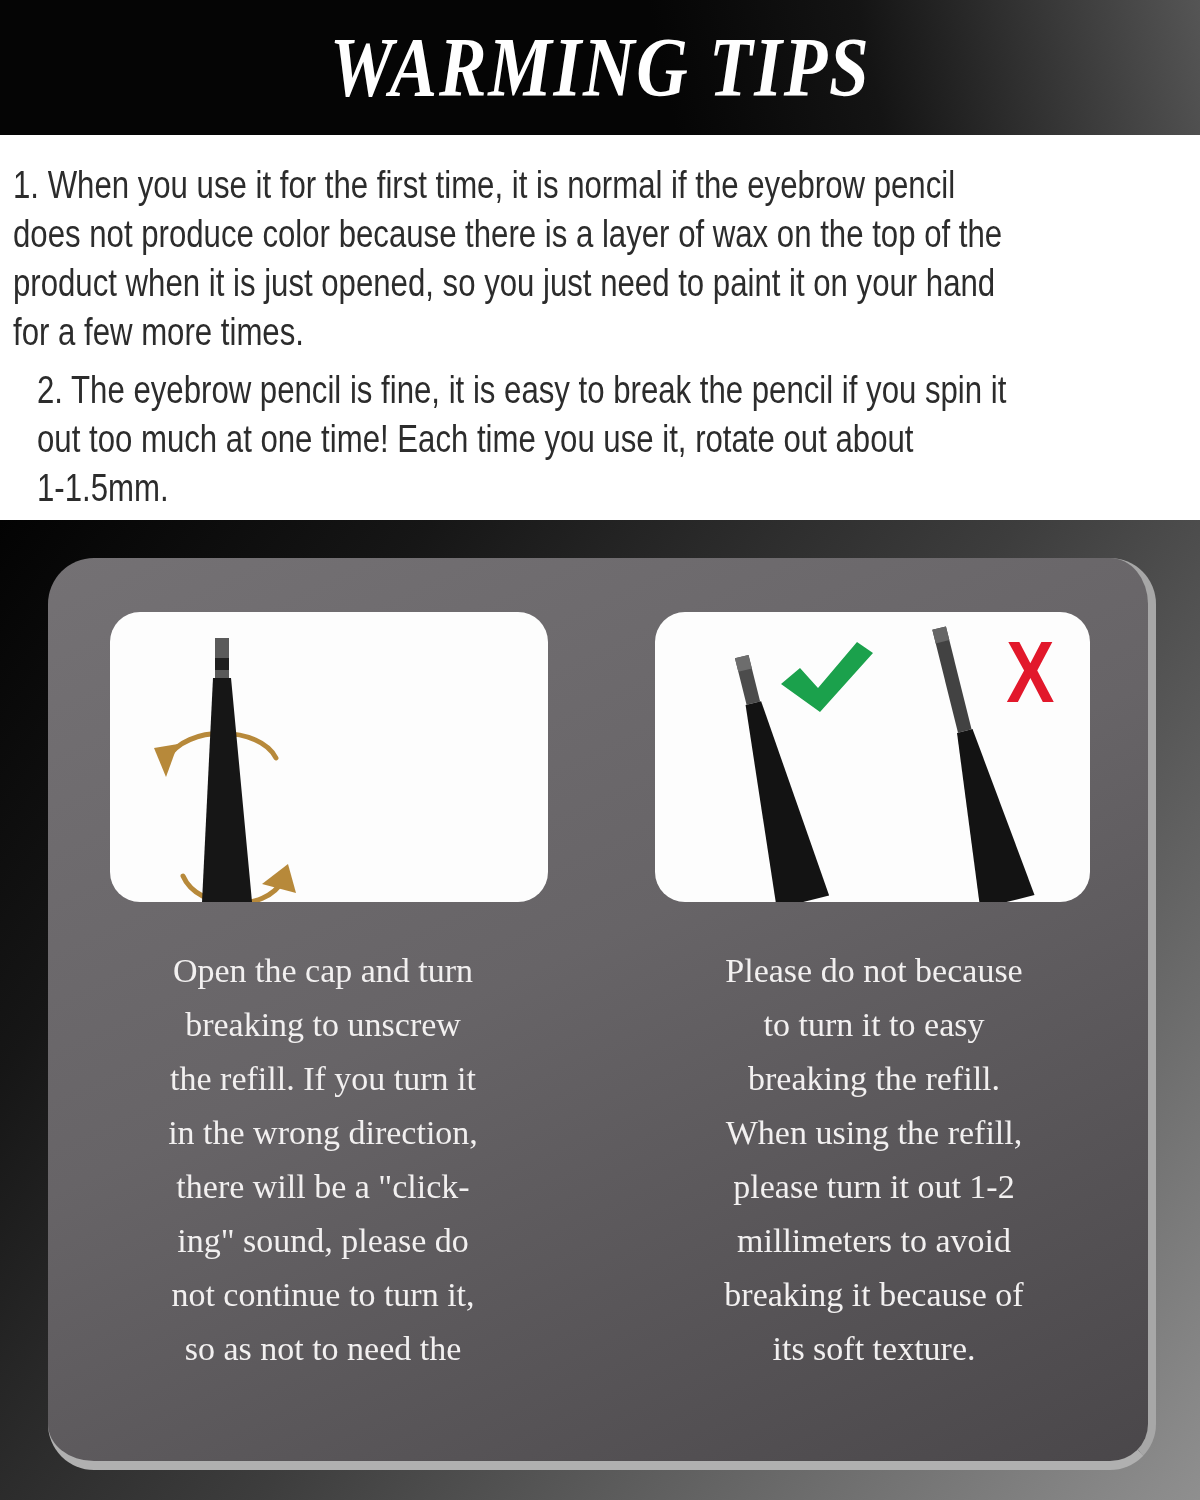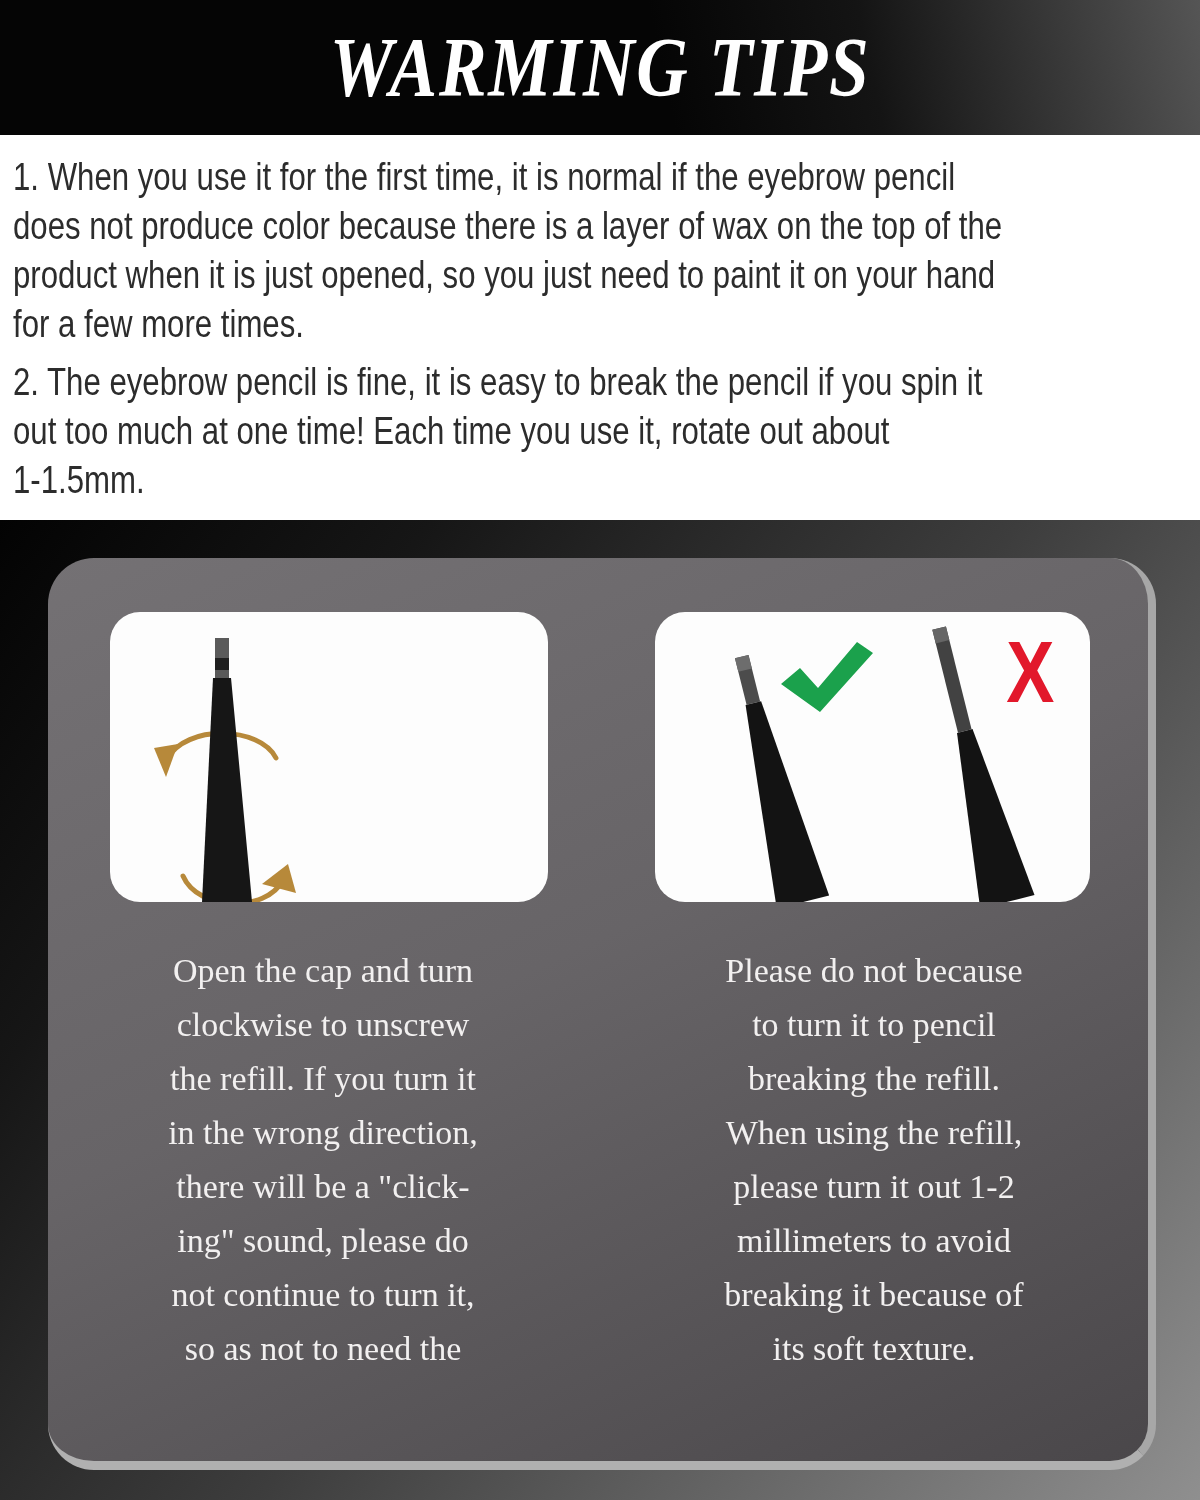--- a/index.html
+++ b/index.html
@@ -9,24 +9,24 @@
   
   .banner{position:absolute;left:0;top:0;width:1200px;height:135px;
           background:linear-gradient(78deg,#050505 55%,#141414 72%,#555 100%);
           display:flex;align-items:center;justify-content:center;font-style:italic;}
   .banner-title{color:#ffffff;font-family:"Liberation Serif",serif;font-weight:bold;
                 font-size:84px;letter-spacing:2px;white-space:nowrap;
                 transform:scaleX(.85);}
 
   
   .tips{position:absolute;left:0;top:135px;width:1200px;height:385px;background:#ffffff;
-        padding-top:18px;box-sizing:border-box;}
+        padding-top:26px;box-sizing:border-box;}
   .tline{font-size:38px;line-height:49px;color:#2c2c2c;white-space:nowrap;
          transform:scaleX(.82);transform-origin:0 50%;margin-left:13px;}
-  .para2{margin-top:9px;}
+  .para2{margin-top:9px;margin-left:24px;}
 
   
   .demo{position:absolute;left:0;top:520px;width:1200px;height:980px;
         background:linear-gradient(128deg,#030303 0%,#161616 22%,#3d3d3d 52%,#8f8f8f 100%);}
   .panel{position:absolute;left:48px;top:38px;width:1108px;height:912px;box-sizing:border-box;
          background:linear-gradient(155deg,#747174 0%,#676467 45%,#4a474a 100%);
          border-right:8px solid #a7a7a7;border-bottom:9px solid #b0b0b0;
          border-radius:46px;}
   .card{position:absolute;top:54px;height:290px;background:#fdfdfd;border-radius:30px;
         overflow:hidden;}
@@ -106,32 +106,32 @@
 
           <g transform="translate(126,30)">
             <polygon points="0,42 19,26 37,46 76,0 92,11 39,70" fill="#1ba14c"></polygon>
           </g>
         </svg>
         <div class="x-mark">X</div>
       </div>
 
       <div class="caption caption-left">
         <div class="cline">Open the cap and turn</div>
-        <div class="cline">clockwise to unscrew</div>
+        <div class="cline">breaking to unscrew</div>
         <div class="cline">the refill. If you turn it</div>
         <div class="cline">in the wrong direction,</div>
         <div class="cline">there will be a "click-</div>
         <div class="cline">ing" sound, please do</div>
         <div class="cline">not continue to turn it,</div>
         <div class="cline">so as not to need the</div>
       </div>
 
       <div class="caption caption-right">
         <div class="cline">Please do not because</div>
-        <div class="cline">to turn it to pencil</div>
+        <div class="cline">to turn it to easy</div>
         <div class="cline">breaking the refill.</div>
         <div class="cline">When using the refill,</div>
         <div class="cline">please turn it out 1-2</div>
         <div class="cline">millimeters to avoid</div>
         <div class="cline">breaking it because of</div>
         <div class="cline">its soft texture.</div>
       </div>
 
     </div>
   </section>

